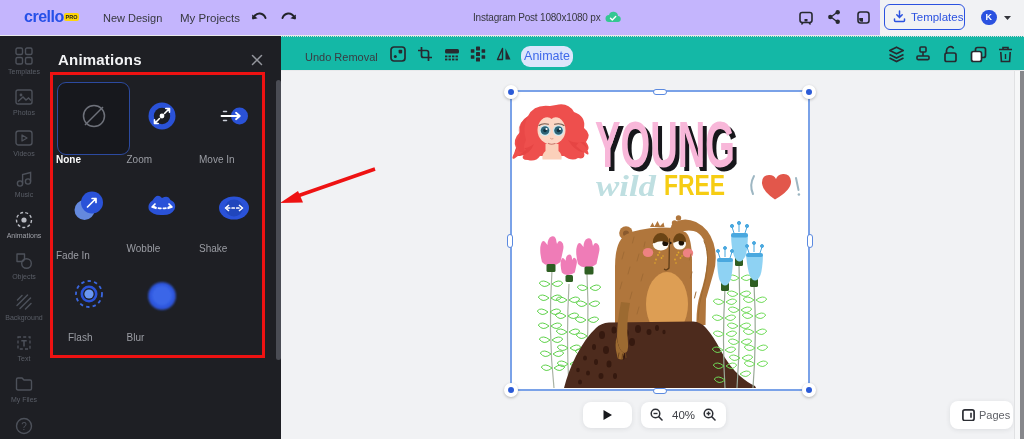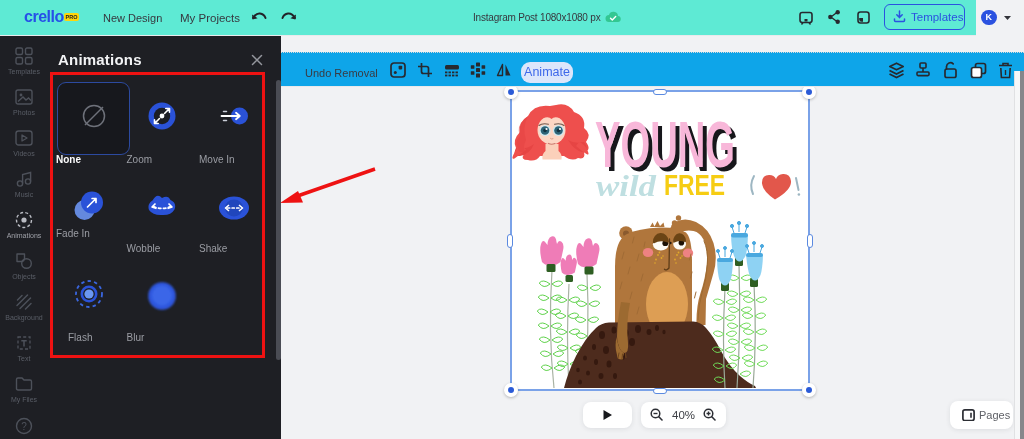--- a/index.html
+++ b/index.html
@@ -1,20 +1,20 @@
 <!DOCTYPE html>
 <html><head><meta charset="utf-8">
 <style>
 *{margin:0;padding:0;box-sizing:border-box}
 html,body{width:1024px;height:439px;overflow:hidden;font-family:"Liberation Sans",sans-serif;background:#f1f2f4}
 .abs{position:absolute}
-#navbar{position:absolute;left:0;top:0;width:976px;height:36px;background:#5eead4;border-bottom:1px solid #e9eaec;z-index:30}
+#navbar{position:absolute;left:0;top:0;width:880px;height:36px;background:#c4b5fd;border-bottom:1px solid #e9eaec;z-index:30}
 #sidebar{position:absolute;left:0;top:36px;width:48px;height:403px;background:#1e1f24;z-index:20}
 #panel{position:absolute;left:48px;top:36px;width:233px;height:403px;background:#1e1f24;z-index:20}
-#toolbar{position:absolute;left:281px;top:52px;width:743px;height:35px;background:#0ea5e9;border-top:1px dotted #d8d9db;border-bottom:1px solid #e8e9eb;z-index:10}
+#toolbar{position:absolute;left:281px;top:36px;width:743px;height:35px;background:#14b8a6;border-top:1px dotted #d8d9db;border-bottom:1px solid #e8e9eb;z-index:10}
 #vscroll{position:absolute;left:1014px;top:71px;width:10px;height:368px;background:#f6f7f8;border-left:1px solid #e0e1e3;z-index:15}
 #vthumb{position:absolute;left:1019.5px;top:71px;width:4.5px;height:368px;background:#86878b;z-index:16}
 .sideitem{position:absolute;width:48px;text-align:center}
 .sideitem svg{display:block;margin:0 auto}
 .sidelabel{font-size:7px;color:#5a5e67;margin-top:3px}
 .plabel{position:absolute;width:70px;text-align:left;font-size:10px;color:#9b9da4}
 .shadowbtn{position:absolute;background:#fff;border-radius:8px;box-shadow:0 1px 5px rgba(40,45,60,.10);z-index:5}
 </style></head>
 <body>
 <div id="navbar">
@@ -148,21 +148,21 @@
     </svg>
  <div class="abs" style="left:2px;top:36px;width:215px;height:286px;border:3.5px solid #ee1212;z-index:3"></div>
  <div class="abs" style="left:9px;top:46px;width:73px;height:73px;border:1.5px solid #2c4aa0;border-radius:9px;background:#17181d"></div>
  <svg class="abs" style="left:31.5px;top:66px" width="28" height="28" viewBox="0 0 28 28">
       <circle cx="14" cy="14" r="10.5" fill="none" stroke="#6e717a" stroke-width="1.5"></circle>
       <path d="M5 23 L23 5" stroke="#6e717a" stroke-width="1.5"></path>
     </svg>
  <div class="plabel" style="left:8px;top:118px;color:#fdfdfe;font-weight:bold">None</div>
  <div class="plabel" style="left:78.5px;top:118px">Zoom</div>
  <div class="plabel" style="left:151px;top:118px">Move In</div>
- <div class="plabel" style="left:8px;top:192px">Fade In</div>
+ <div class="plabel" style="left:8px;top:214px">Fade In</div>
  <div class="plabel" style="left:78.5px;top:207px">Wobble</div>
  <div class="plabel" style="left:151px;top:207px">Shake</div>
  <div class="plabel" style="left:20px;top:296px">Flash</div>
  <div class="plabel" style="left:78.5px;top:296px">Blur</div>
  <svg class="abs" style="left:98.5px;top:65px" width="30" height="30" viewBox="0 0 30 30">
       <circle cx="15" cy="15" r="13.5" fill="#2a52d8"></circle>
       <circle cx="15" cy="15" r="8.2" fill="#1c1d23"></circle>
       <circle cx="15" cy="15" r="2.4" fill="#fff"></circle>
       <g stroke="#fff" stroke-width="1.6" stroke-linecap="round">
         <path d="M17.5 12.5 L22.5 7.5 M22.5 7.5 L18.8 7.5 M22.5 7.5 L22.5 11.2" fill="none"></path>

